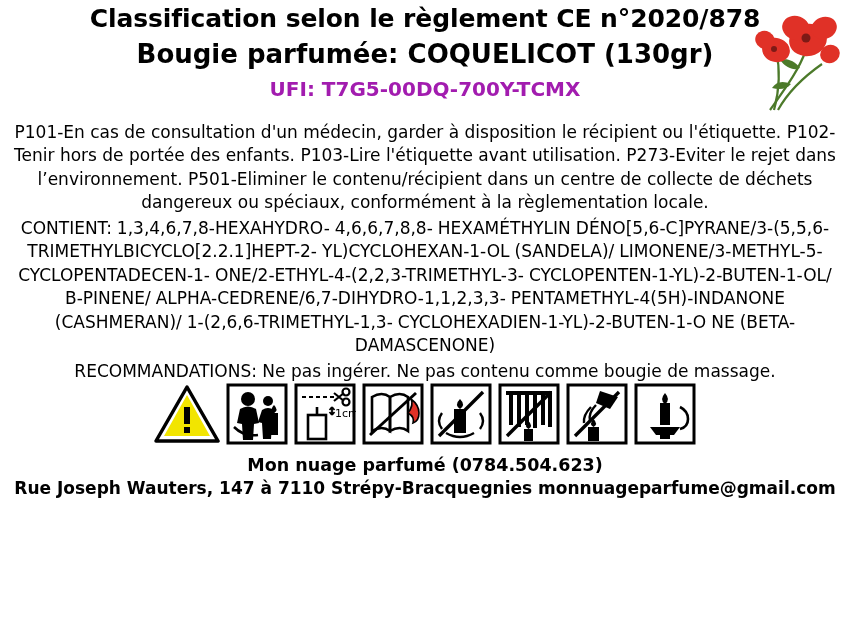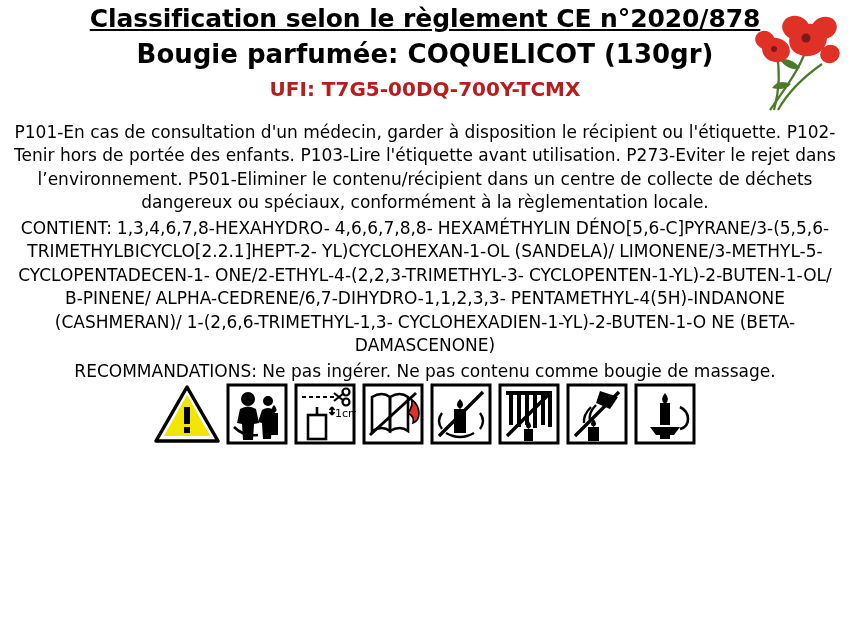--- a/index.html
+++ b/index.html
@@ -20,35 +20,34 @@
     height: 637px;
     box-sizing: border-box;
     padding: 0 8px;
   }
 
   
   .title {
     text-align: center;
     font-size: 25px;
     font-weight: bold;
-    text-decoration: underline;
     margin: 4px 0 2px 0;
     letter-spacing: -0.1px;
   }
   .product {
     text-align: center;
     font-size: 26px;
     font-weight: bold;
     margin: 6px 0 2px 0;
   }
   .ufi {
     text-align: center;
     font-size: 20px;
     font-weight: bold;
-    color: #b91c1c;
+    color: #a21caf;
     margin: 8px 0 4px 0;
   }
   .hazard {
     text-align: center;
     font-size: 17.5px;
     font-weight: bold;
     line-height: 1.28;
     margin: 10px 18px 0 18px;
   }
 
@@ -279,14 +278,18 @@
         <path d="M16 44 h30 l-6 8 h-18 Z"></path>
         <rect x="26" y="52" width="10" height="4"></rect>
       </g>
       <g fill="none" stroke="#000000" stroke-width="2.6">
         <path d="M46 24 q8 4 8 12 q0 8 -8 10"></path>
       </g>
     </svg>
 
   </div>
 
+  <div class="footer">
+    <div class="footer-line1">Mon nuage parfumé (0784.504.623)</div>
+    <div class="footer-line2">Rue Joseph Wauters, 147 à 7110 Strépy-Bracquegnies monnuageparfume@gmail.com</div>
+  </div>
 
 </div>
 
 </body></html>

